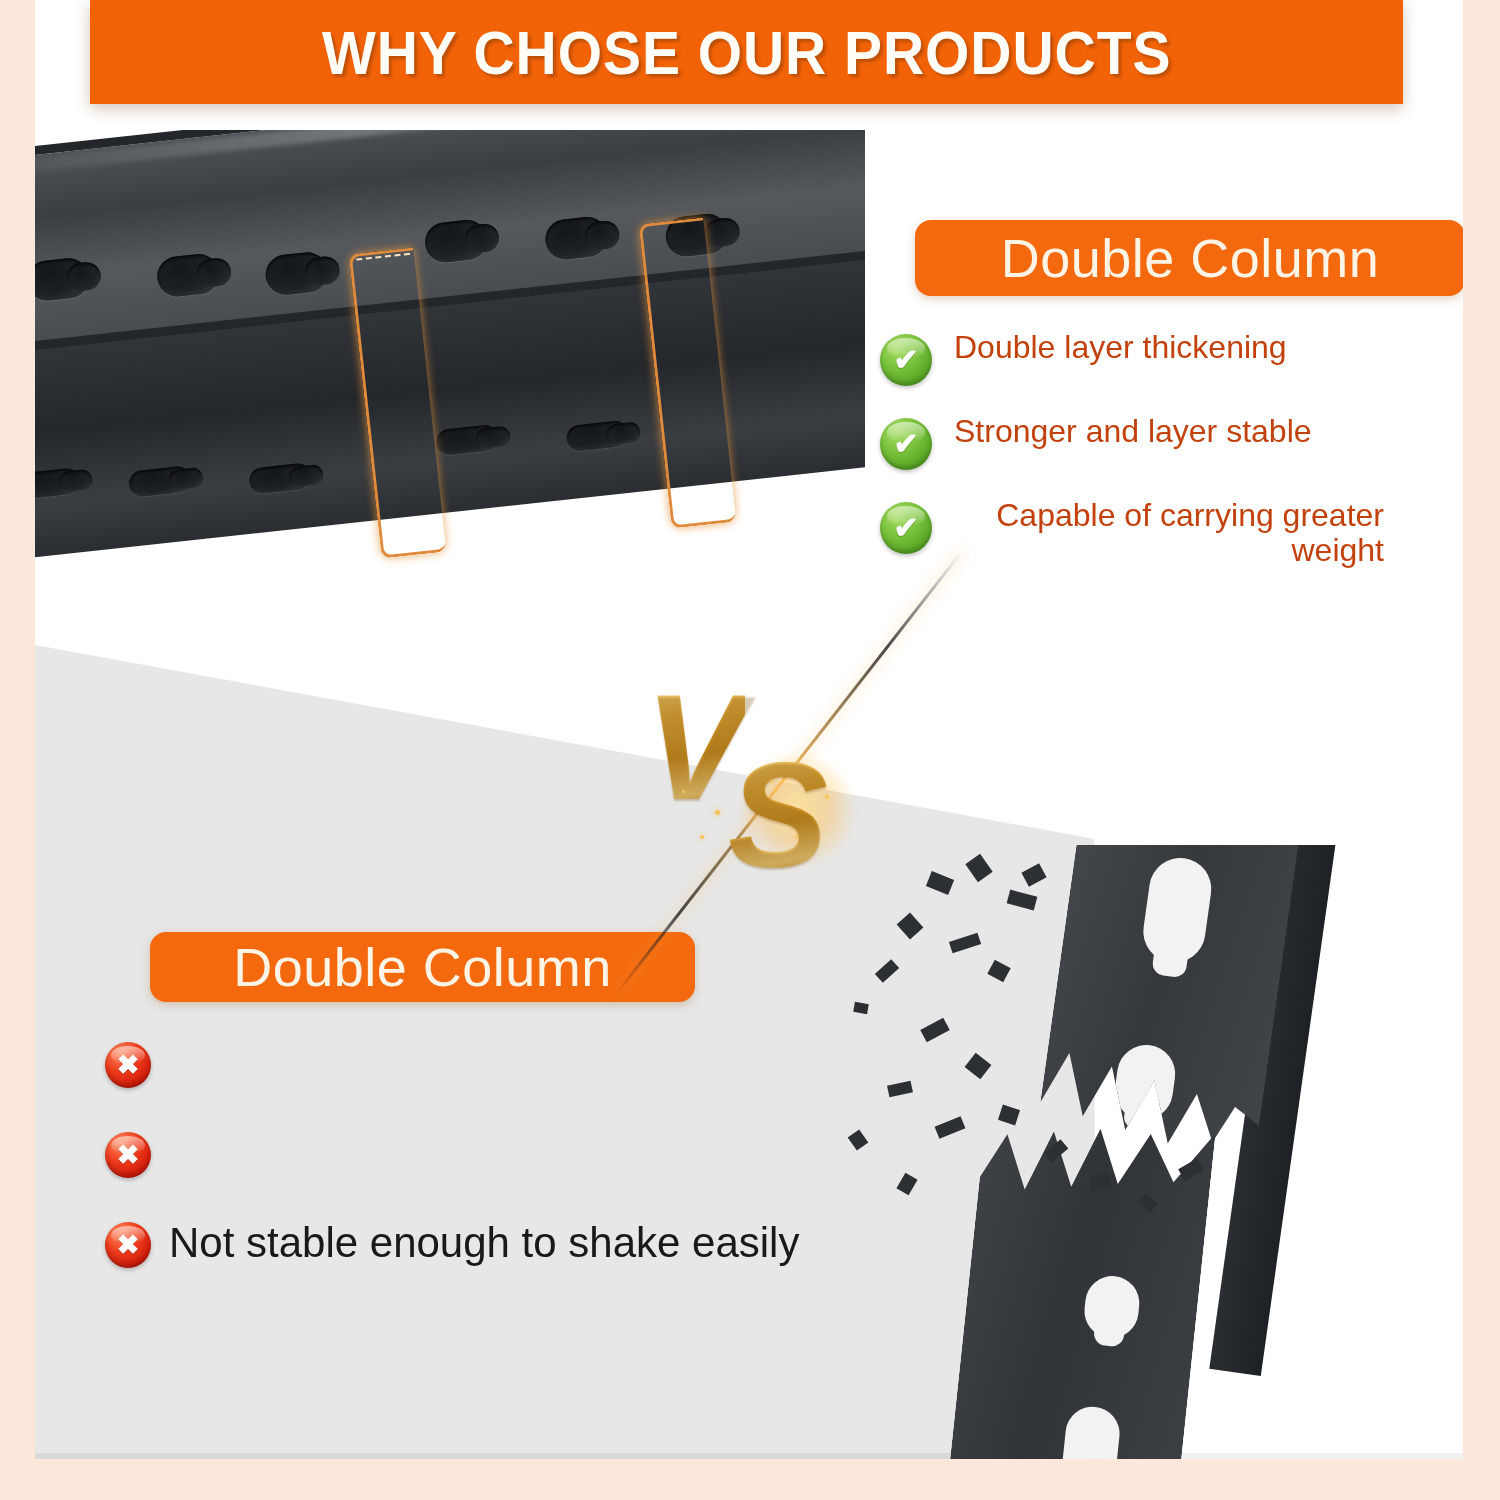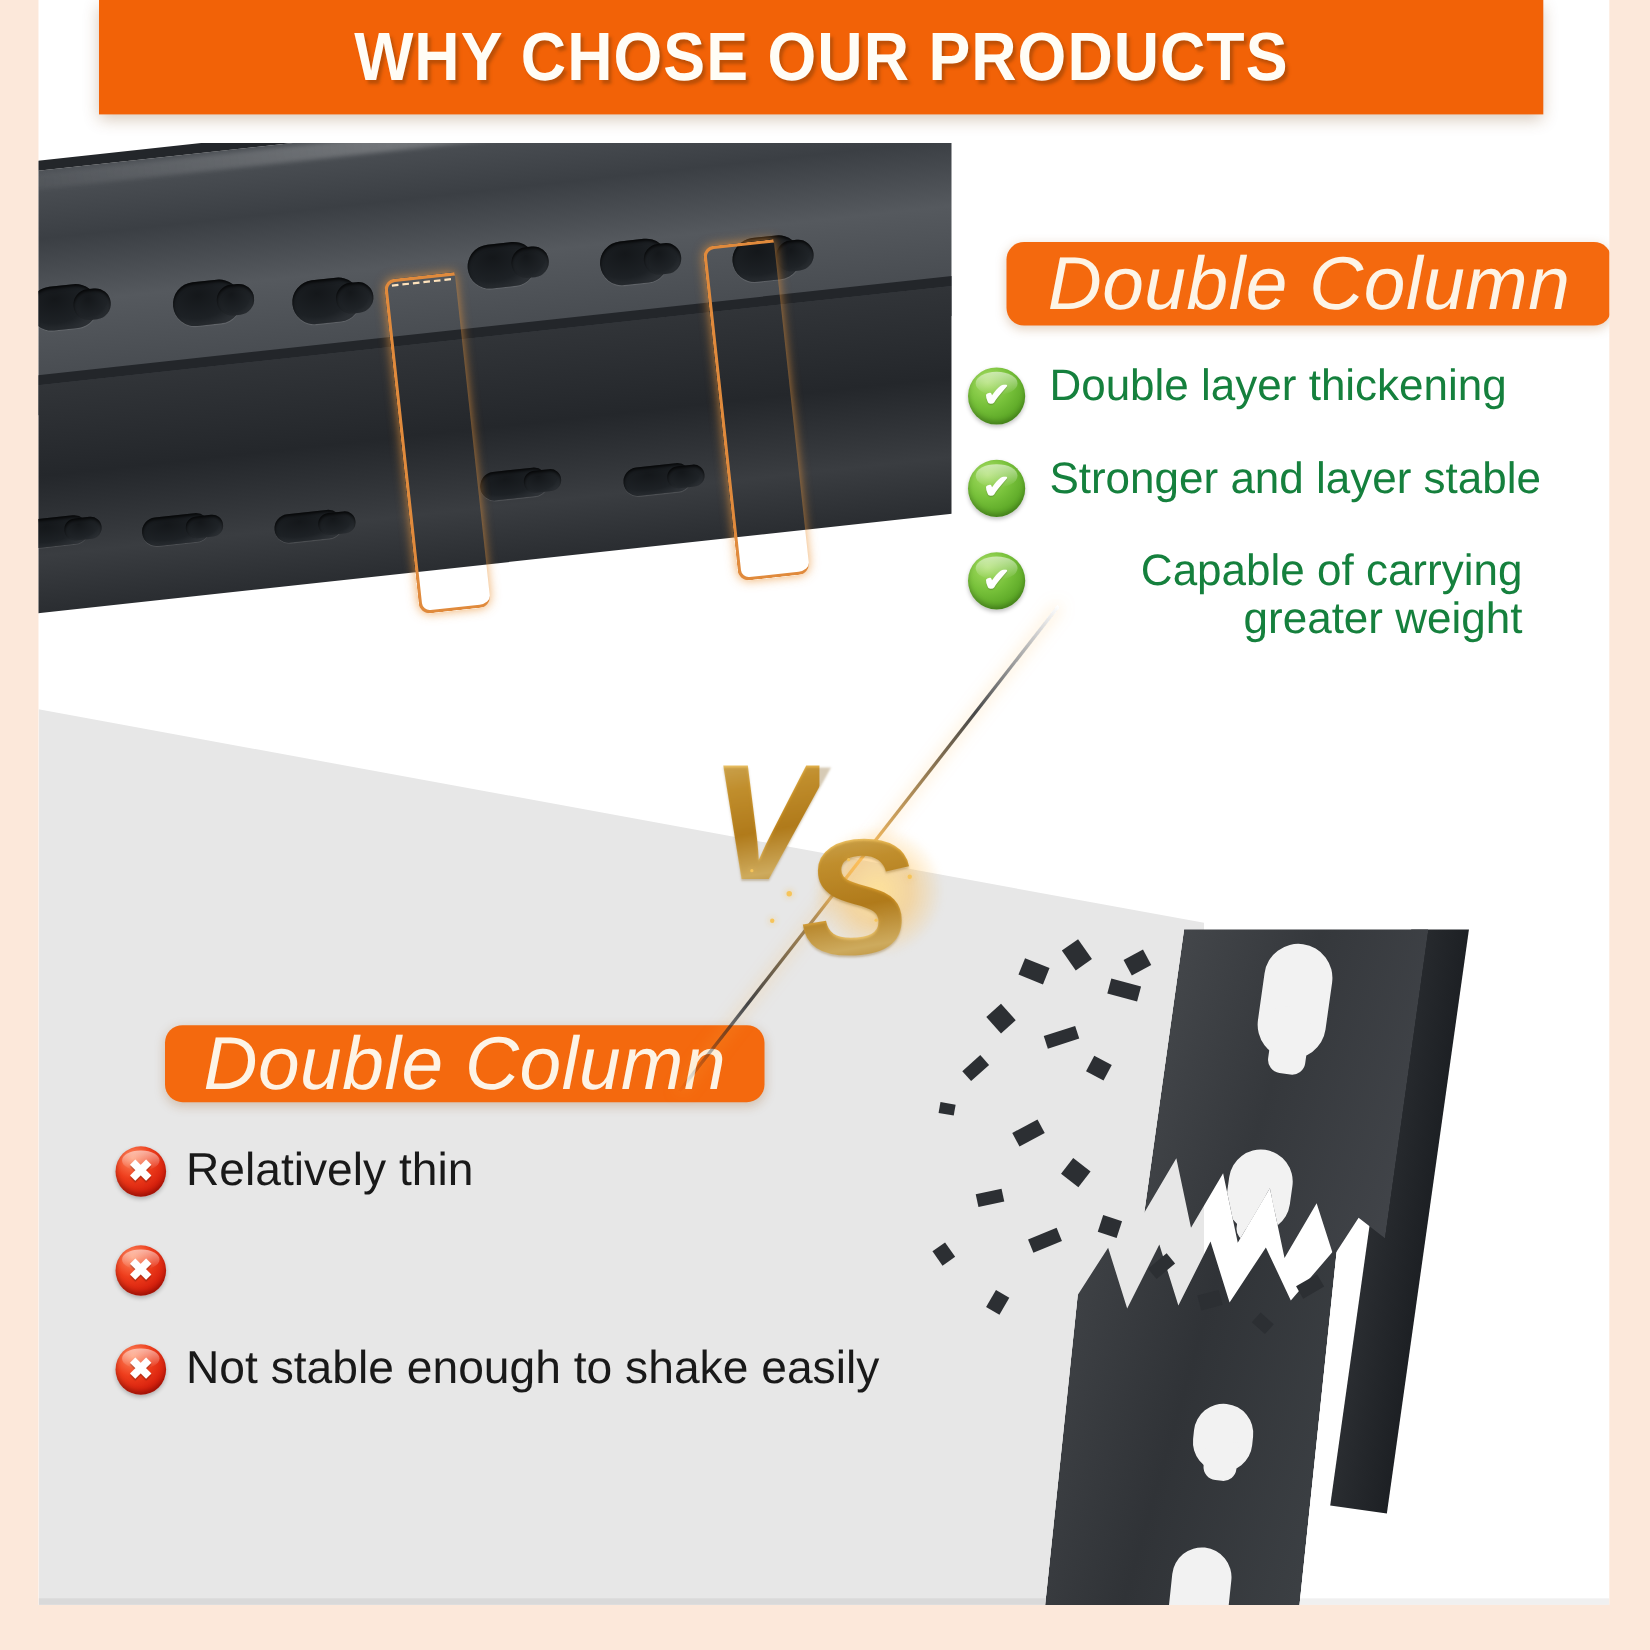--- a/index.html
+++ b/index.html
@@ -185,25 +185,24 @@
     background: #F4690E;
     border-radius: 16px;
     display: flex;
     align-items: center;
     justify-content: center;
     box-shadow: 0 3px 10px rgba(150, 85, 25, 0.28);
     z-index: 30;
   }
   .badge-text {
     color: #FDF4E6;
-    font-size: 68px;
+    font-size: 54px;
     font-weight: 500;
     letter-spacing: 0.5px;
     white-space: nowrap;
-    font-style: italic;
   }
   .badge-double { left: 880px; top: 220px; width: 550px; height: 76px; }
   .badge-single { left: 115px; top: 932px; width: 545px; height: 70px; }
 
   
   .feature-list {
     position: absolute;
     z-index: 30;
   }
   .list-pros { left: 845px; top: 330px; width: 620px; }
@@ -258,23 +257,23 @@
     color: #ffffff;
     font-size: 30px;
     font-weight: bold;
     line-height: 1;
     z-index: 2;
     text-shadow: 0 1px 1px rgba(0,0,0,0.22);
   }
   .list-cons .glyph { font-size: 27px; }
 
   .feature-text {
-    font-size: 40px;
+    font-size: 32px;
     line-height: 1.08;
-    color: #15803d;
+    color: #c2410c;
     font-weight: 400;
   }
   .list-cons .feature-text {
     font-size: 42px;
     color: #191919;
   }
 
   
   .vs-zone {
     position: absolute;
@@ -490,21 +489,20 @@
     </div>
 
     <div class="feature-list list-cons">
 
       <div class="feature-row">
         <span class="icon-wrap">
           <span class="circle-icon red">
             <span class="glyph">✖</span>
           </span>
         </span>
-        <span class="feature-text">Relatively thin</span>
       </div>
 
       <div class="feature-row">
         <span class="icon-wrap">
           <span class="circle-icon red">
             <span class="glyph">✖</span>
           </span>
         </span>
       </div>
 

